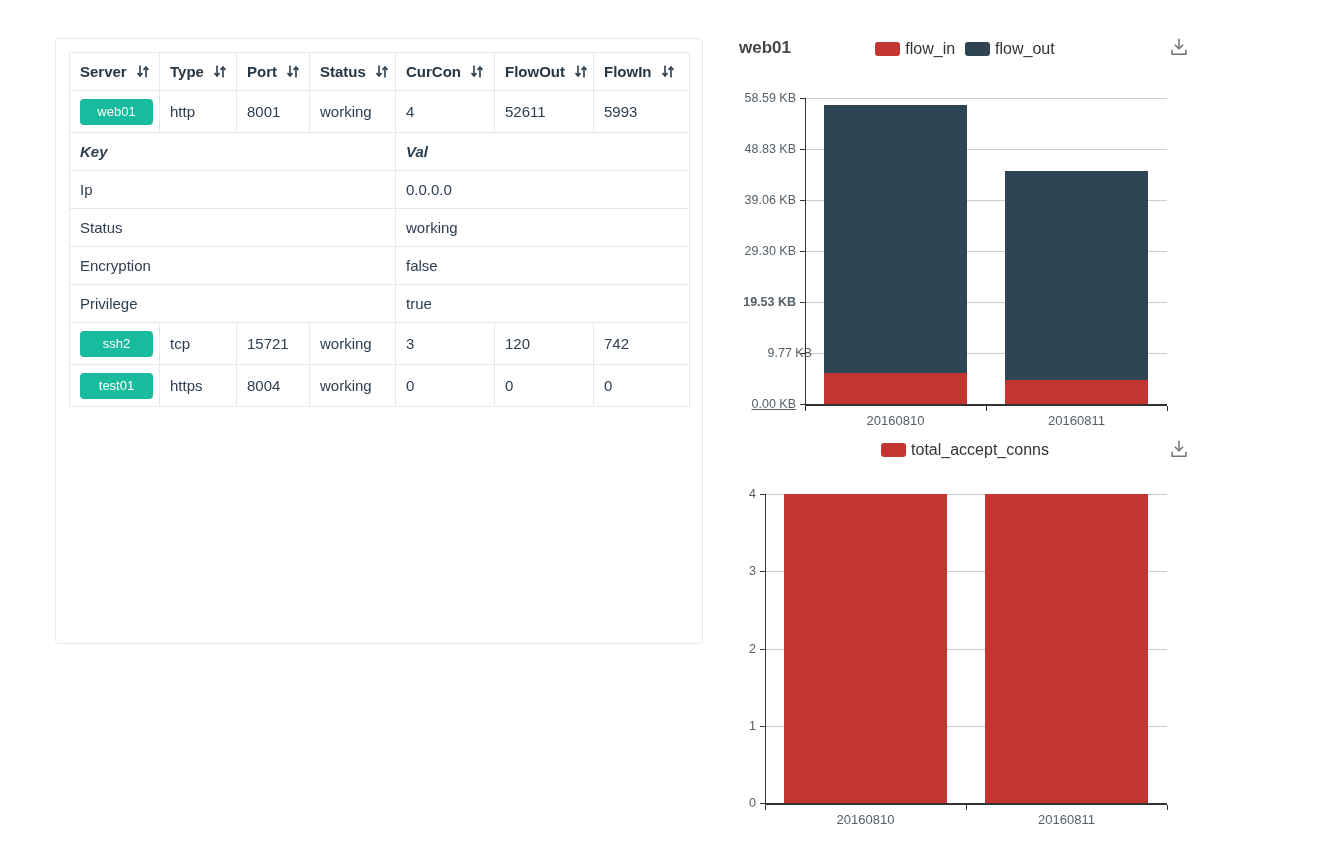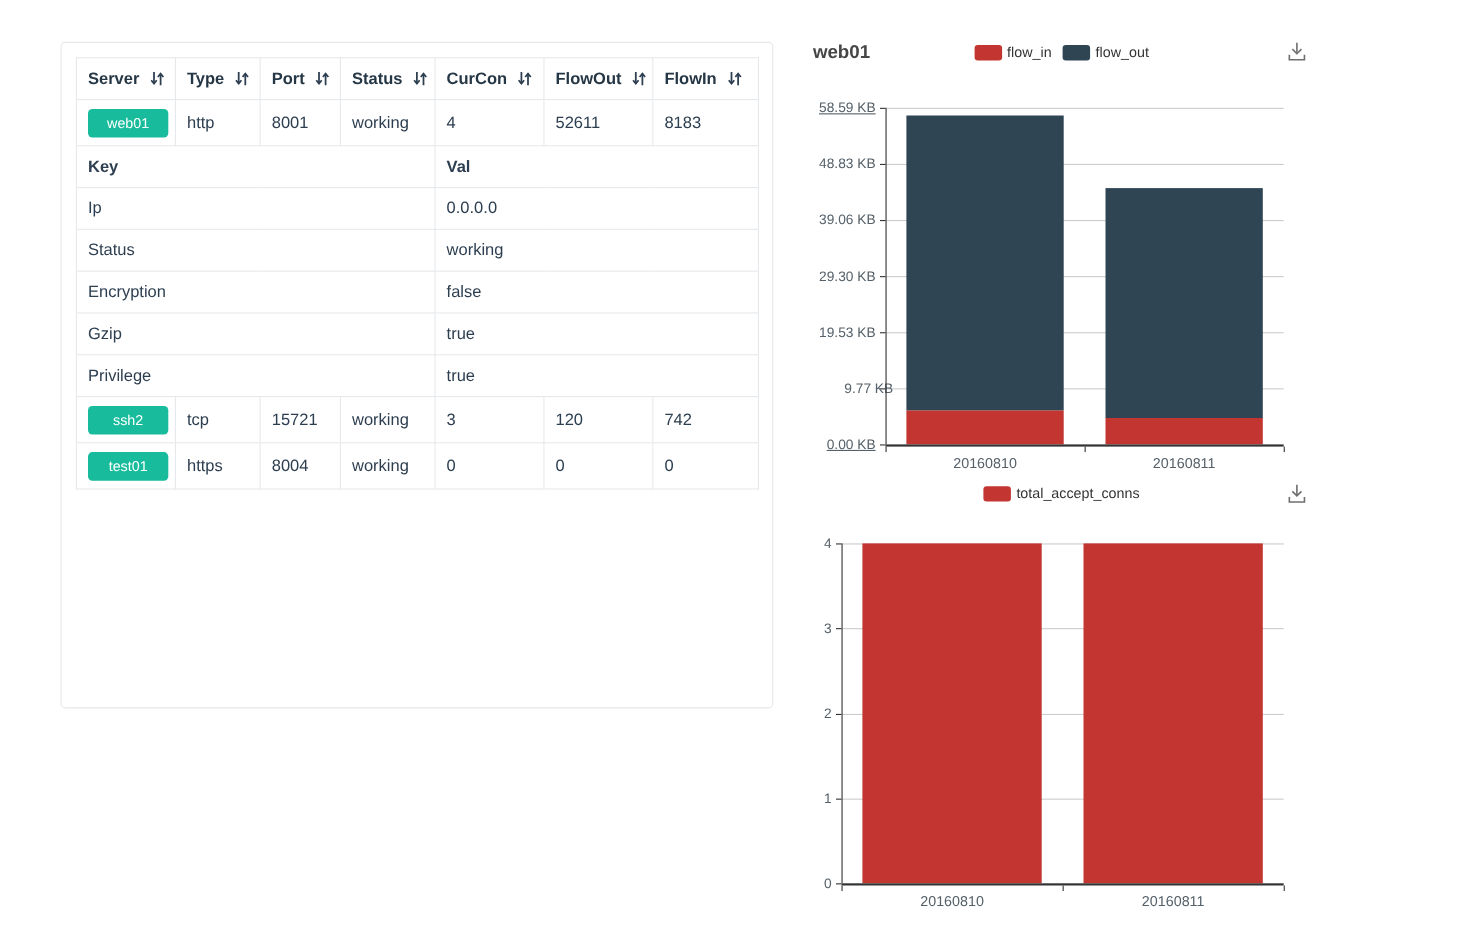--- a/index.html
+++ b/index.html
@@ -15,37 +15,37 @@
     overflow:hidden; white-space:nowrap; }
   table.srv thead tr { height:38px; }
   tr.data-row { height:42px; }
   tr.kv-row { height:38px; }
   table.srv th { font-weight:bold; color:#253645; }
   .th-inner { display:inline-flex; align-items:center; gap:9px; cursor:pointer; }
   .sort-icon { display:inline-flex; }
   .srv-btn { display:block; width:73px; height:26px; margin:0 auto; border:none;
     border-radius:4px; background:#18bc9c; color:#ffffff; font-size:13px;
     font-family:"Liberation Sans", sans-serif; cursor:pointer; }
-  .kv-key { font-weight:bold; }
+  .kv-key { font-weight:bold;font-style:italic; }
   .redacted { width:124px; height:15px; border-radius:2px; margin-top:1px;
     background:linear-gradient(90deg,#c7c7c7 0%,#dedede 13%,#b9b9b9 27%,#e3e3e3 42%,
       #c4c4c4 58%,#e0e0e0 74%,#cbcbcb 88%,#e5e5e5 100%);
     filter:blur(2.4px); }
 
   
   .chart { position:absolute; left:730px; width:470px; }
   #chart1 { top:30px;  height:400px; }
   #chart2 { top:430px; height:410px; }
   .chart-title { position:absolute; left:9px; top:8px; font-size:17px;
     font-weight:bold; color:#464646; }
   .chart-legend { position:absolute; left:0; width:100%; display:flex;
     justify-content:center; gap:10px; }
   .legend-item { display:flex; align-items:center; gap:5px; cursor:pointer; }
   .legend-swatch { width:25px; height:14px; border-radius:3px; display:inline-block; }
-  .legend-label { font-size:13px; color:#333333; }
+  .legend-label { font-size:16px; color:#333333; }
   .dl-btn { position:absolute; right:10px; width:22px; height:22px; cursor:pointer;
     background:none; border:none; padding:0; }
   .gridline { position:absolute; height:1px; background:#ccc; width:100%; }
   .y-axis-line { position:absolute; width:1px; background:#333; left:0; top:0; }
   .x-axis-line { position:absolute; height:2px; background:#333; left:0; width:100%; }
   .y-tick { position:absolute; width:5px; height:1px; background:#333; }
   .x-tick { position:absolute; width:1px; height:5px; background:#333; }
   .y-label { position:absolute; text-align:right; font-size:12.5px; color:#556069; }
   .x-label { position:absolute; text-align:center; font-size:13px; color:#556069; }
   .bar-seg { position:absolute; }
@@ -148,41 +148,37 @@
     <tbody>
       <tr class="data-row">
         <td>
             <button class="srv-btn">web01</button>
           </td>
         <td>http</td>
         <td>8001</td>
         <td>working</td>
         <td>4</td>
         <td>52611</td>
-        <td>8183</td>
+        <td>5993</td>
       </tr>
       <tr class="kv-row">
         <td colspan="4" class="kv-key">Key</td>
         <td colspan="3" class="kv-key">Val</td>
       </tr>
       <tr class="kv-row">
         <td colspan="4">Ip</td>
         <td colspan="3">0.0.0.0</td>
       </tr>
       <tr class="kv-row">
         <td colspan="4">Status</td>
         <td colspan="3">working</td>
       </tr>
       <tr class="kv-row">
         <td colspan="4">Encryption</td>
         <td colspan="3">false</td>
-      </tr>
-      <tr class="kv-row">
-        <td colspan="4">Gzip</td>
-        <td colspan="3">true</td>
       </tr>
       <tr class="kv-row">
         <td colspan="4">Privilege</td>
         <td colspan="3">true</td>
       </tr>
       <tr class="data-row">
         <td>
             <button class="srv-btn">ssh2</button>
           </td>
         <td>tcp</td>
@@ -226,33 +222,33 @@
         <span class="legend-label">flow_out</span>
       </div>
     </div>
     <div class="y-tick" style="left: 70px; top: 374px;"></div>
     <div class="y-label" style="left: 0px; width: 66px; top: 367px; text-decoration: underline;">0.00 KB</div>
     <div class="gridline" style="left: 75px; width: 362px; top: 323px;"></div>
     <div class="y-tick" style="left: 70px; top: 323px;"></div>
     <div class="y-label" style="left: 16px; width: 66px; top: 316px;">9.77 KB</div>
     <div class="gridline" style="left: 75px; width: 362px; top: 272px;"></div>
     <div class="y-tick" style="left: 70px; top: 272px;"></div>
-    <div class="y-label" style="left: 0px; width: 66px; top: 265px;">19.53 KB</div>
+    <div class="y-label" style="left: 0px; width: 66px; top: 265px; font-weight: bold;">19.53 KB</div>
     <div class="gridline" style="left: 75px; width: 362px; top: 221px;"></div>
     <div class="y-tick" style="left: 70px; top: 221px;"></div>
     <div class="y-label" style="left: 0px; width: 66px; top: 214px;">29.30 KB</div>
     <div class="gridline" style="left: 75px; width: 362px; top: 170px;"></div>
     <div class="y-tick" style="left: 70px; top: 170px;"></div>
     <div class="y-label" style="left: 0px; width: 66px; top: 163px;">39.06 KB</div>
     <div class="gridline" style="left: 75px; width: 362px; top: 119px;"></div>
     <div class="y-tick" style="left: 70px; top: 119px;"></div>
     <div class="y-label" style="left: 0px; width: 66px; top: 112px;">48.83 KB</div>
     <div class="gridline" style="left: 75px; width: 362px; top: 68px;"></div>
     <div class="y-tick" style="left: 70px; top: 68px;"></div>
-    <div class="y-label" style="left: 0px; width: 66px; top: 61px; text-decoration: underline;">58.59 KB</div>
+    <div class="y-label" style="left: 0px; width: 66px; top: 61px;">58.59 KB</div>
     <div class="bar-seg" style="left: 94px; width: 143px; top: 343.447px; height: 30.553px; background: rgb(194, 53, 49);"></div>
     <div class="bar-seg" style="left: 94px; width: 143px; top: 74.9985px; height: 268.449px; background: rgb(47, 69, 84);"></div>
     <div class="x-label" style="left: 105.5px; width: 120px; top: 383px;">20160810</div>
     <div class="bar-seg" style="left: 275px; width: 143px; top: 349.975px; height: 24.0246px; background: rgb(194, 53, 49);"></div>
     <div class="bar-seg" style="left: 275px; width: 143px; top: 141.066px; height: 208.909px; background: rgb(47, 69, 84);"></div>
     <div class="x-label" style="left: 286.5px; width: 120px; top: 383px;">20160811</div>
     <div class="y-axis-line" style="left: 75px; top: 68px; height: 306px;"></div>
     <div class="x-axis-line" style="left: 75px; width: 362px; top: 374px;"></div>
     <div class="x-tick" style="left: 75px; top: 376px;"></div>
     <div class="x-tick" style="left: 256px; top: 376px;"></div>

